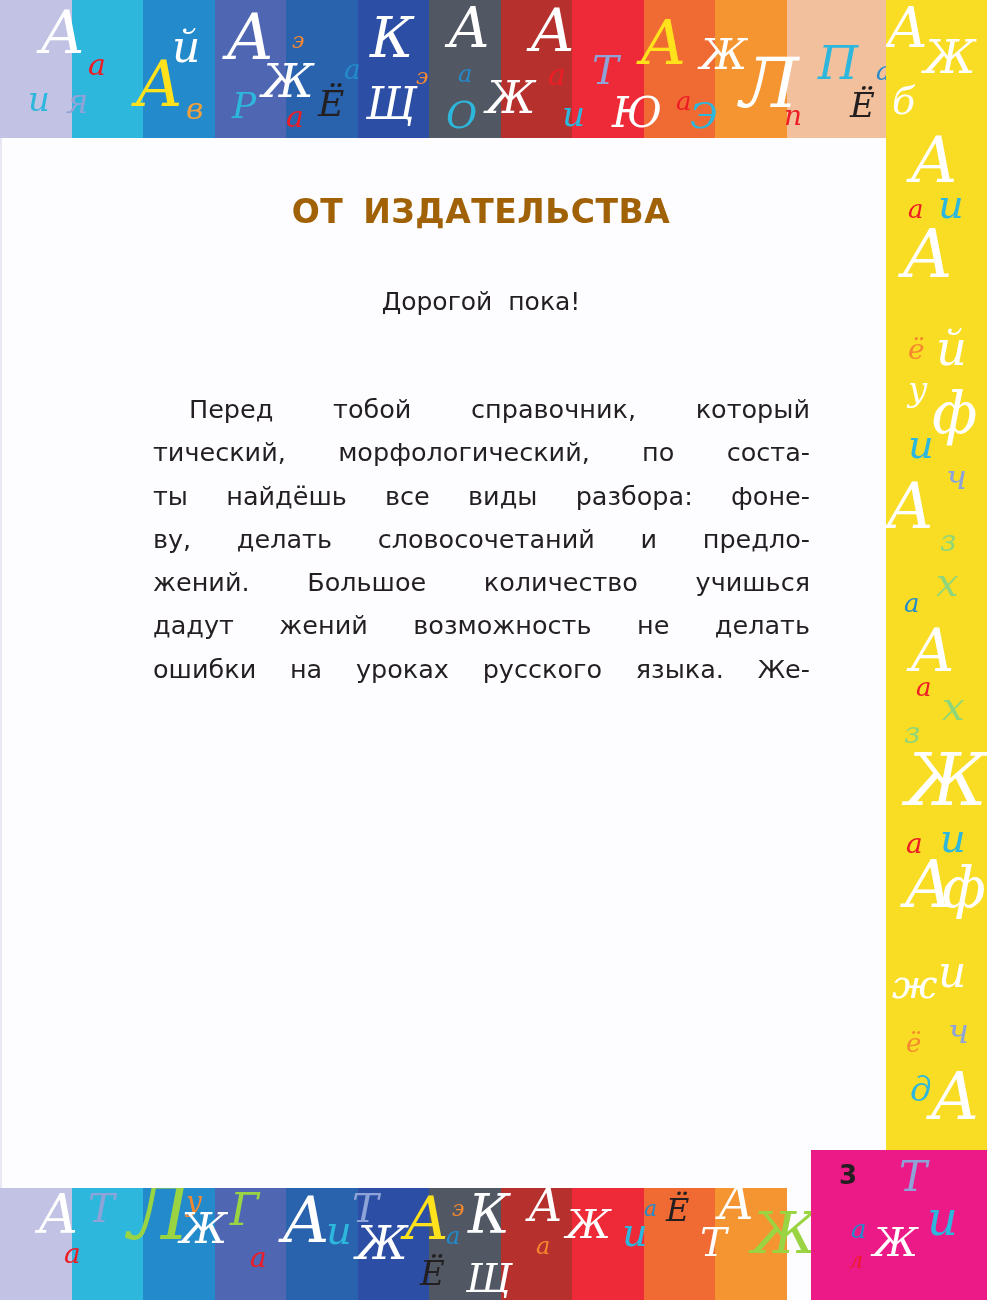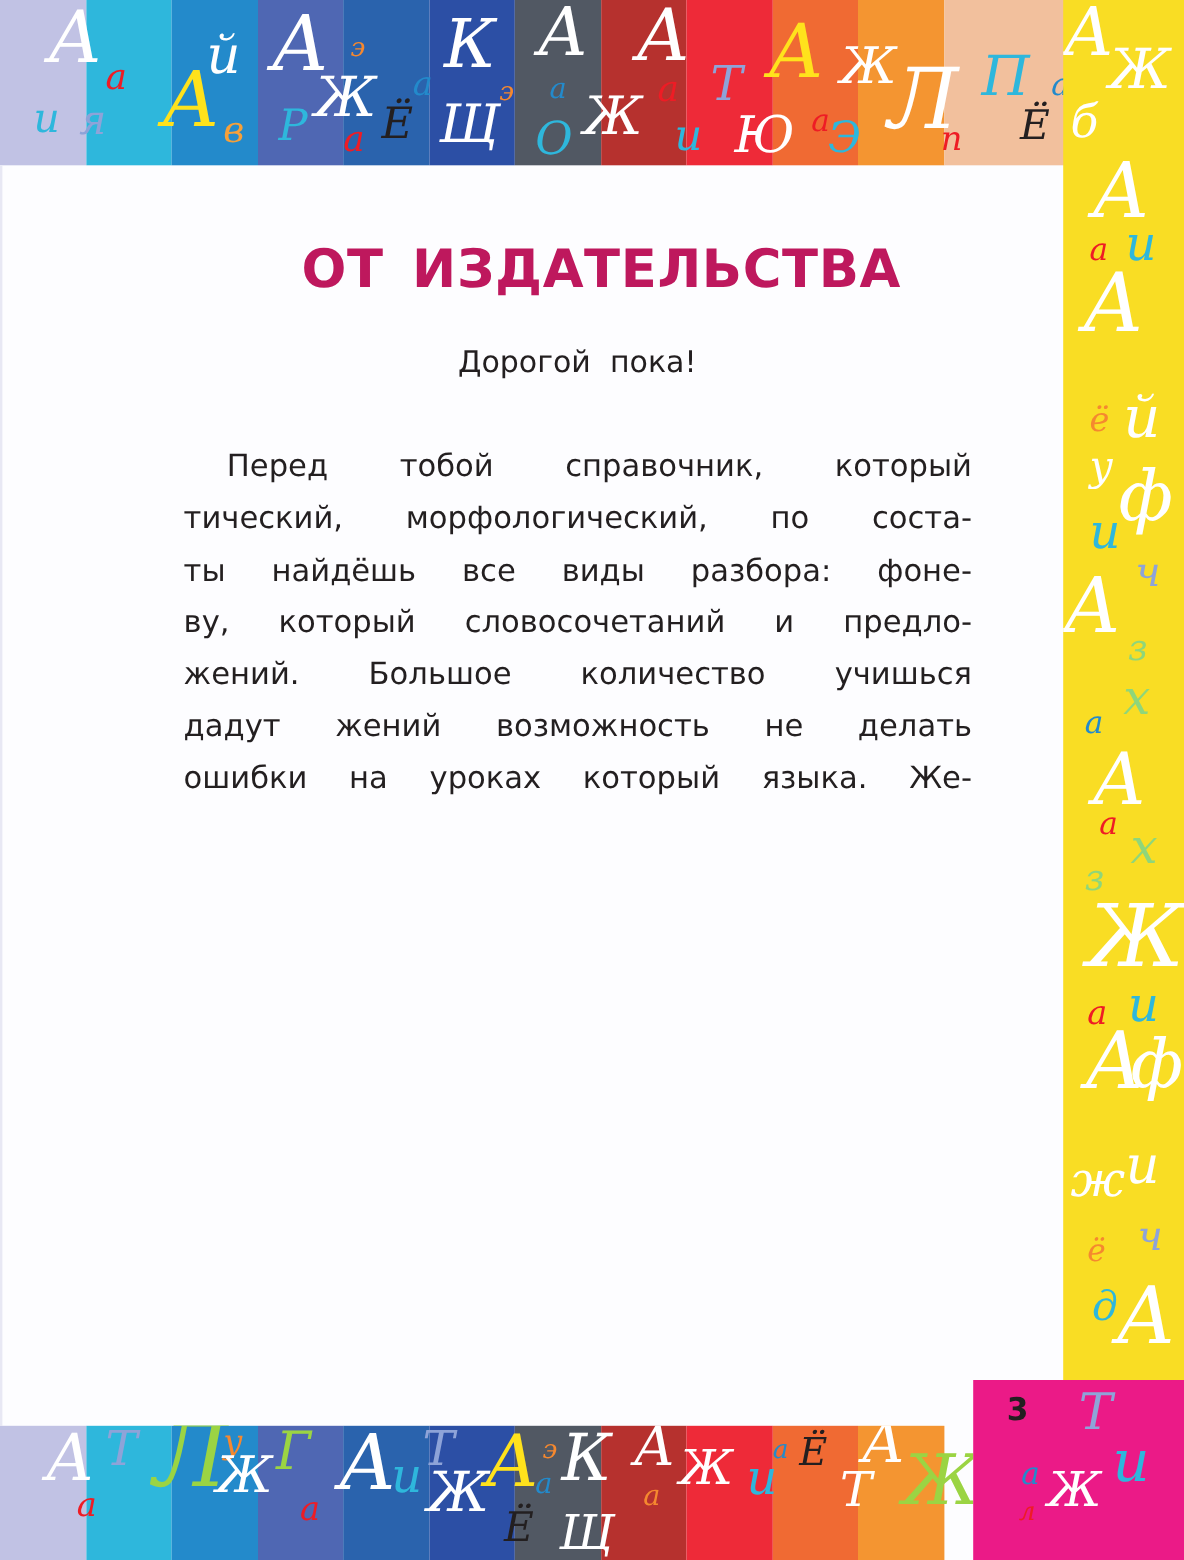--- a/index.html
+++ b/index.html
@@ -6,25 +6,25 @@
   body { width:987px; height:1300px; position:relative; overflow:hidden; background:#fdfdff; font-family:"DejaVu Sans", sans-serif; }
   .page-edge { position:absolute; left:0; top:138px; width:2px; height:1050px; background:#e8e8f4; }
   .band { position:absolute; display:flex; overflow:hidden; }
   .band-top { left:0; top:0; width:887px; height:138px; }
   .band-bottom { left:0; top:1188px; width:811px; height:112px; }
   .stripe { height:100%; flex:0 0 auto; }
   .yellow-col { position:absolute; left:886px; top:0; width:101px; height:1150px; background:#f9dd24; overflow:hidden; }
   .pink-box { position:absolute; left:811px; top:1150px; width:176px; height:150px; background:#eb1a87; overflow:hidden; }
   .page-num { position:absolute; left:28px; top:10px; font-family:"DejaVu Sans", sans-serif; font-weight:bold; font-size:26px; color:#231f20; }
   .glyph { position:absolute; font-family:"DejaVu Serif", serif; font-style:italic; line-height:1; pointer-events:none; }
-  .title { position:absolute; left:0; width:962px; top:170px; text-align:center; color:#be185d; font-family:"DejaVu Sans", sans-serif; font-weight:bold; font-size:44px; letter-spacing:0.5px; word-spacing:8px;padding-left:20px; }
+  .title { position:absolute; left:0; width:962px; top:170px; text-align:center; color:#a16207; font-family:"DejaVu Sans", sans-serif; font-weight:bold; font-size:33px; letter-spacing:0.5px; word-spacing:8px; }
   .greeting { position:absolute; left:0; width:962px; top:287px; text-align:center; font-family:"DejaVu Sans", sans-serif; font-size:25px; color:#231f20; word-spacing:8px; }
   .body-text { position:absolute; left:153px; top:368px; width:657px; font-family:"DejaVu Sans", sans-serif; font-size:25.5px; line-height:43.3px; color:#231f20; }
   .line { display:block; text-align:justify; text-align-last:justify; white-space:nowrap; height:43.3px; }
-  .line.first { text-indent:36px; }
+  .line.first { text-indent:36px;margin-top:20px; }
   .line.last { text-align:left; text-align-last:left; word-spacing:10px; }
 </style>
 </head>
 <body>
 
 <div class="band band-top" id="band-top">
     <div class="stripe" style="width: 71.5px; background: rgb(193, 194, 228);"></div>
     <div class="stripe" style="width: 71.5px; background: rgb(46, 183, 220);"></div>
     <div class="stripe" style="width: 71.5px; background: rgb(35, 138, 203);"></div>
     <div class="stripe" style="width: 71.5px; background: rgb(79, 103, 179);"></div>
@@ -108,24 +108,24 @@
   </div>
 <div class="page-edge"></div>
 
 <h1 class="title">ОТ ИЗДАТЕЛЬСТВА</h1>
 <div class="greeting">Дорогой пока!</div>
 
 <div class="body-text" id="body-text">
     <span class="line first">Перед тобой справочник, который</span>
     <span class="line">тический, морфологический, по соста-</span>
     <span class="line">ты найдёшь все виды разбора: фоне-</span>
-    <span class="line">ву, который словосочетаний и предло-</span>
+    <span class="line">ву, делать словосочетаний и предло-</span>
     <span class="line">жений. Большое количество учишься</span>
     <span class="line">дадут жений возможность не делать</span>
-    <span class="line">ошибки на уроках который языка. Же-</span>
+    <span class="line">ошибки на уроках русского языка. Же-</span>
   </div>
 
 <div class="band band-bottom" id="band-bottom">
     <div class="stripe" style="width: 71.5px; background: rgb(193, 194, 228);"></div>
     <div class="stripe" style="width: 71.5px; background: rgb(46, 183, 220);"></div>
     <div class="stripe" style="width: 71.5px; background: rgb(35, 138, 203);"></div>
     <div class="stripe" style="width: 71.5px; background: rgb(79, 103, 179);"></div>
     <div class="stripe" style="width: 71.5px; background: rgb(42, 99, 173);"></div>
     <div class="stripe" style="width: 71.5px; background: rgb(44, 79, 165);"></div>
     <div class="stripe" style="width: 71.5px; background: rgb(81, 88, 99);"></div>

